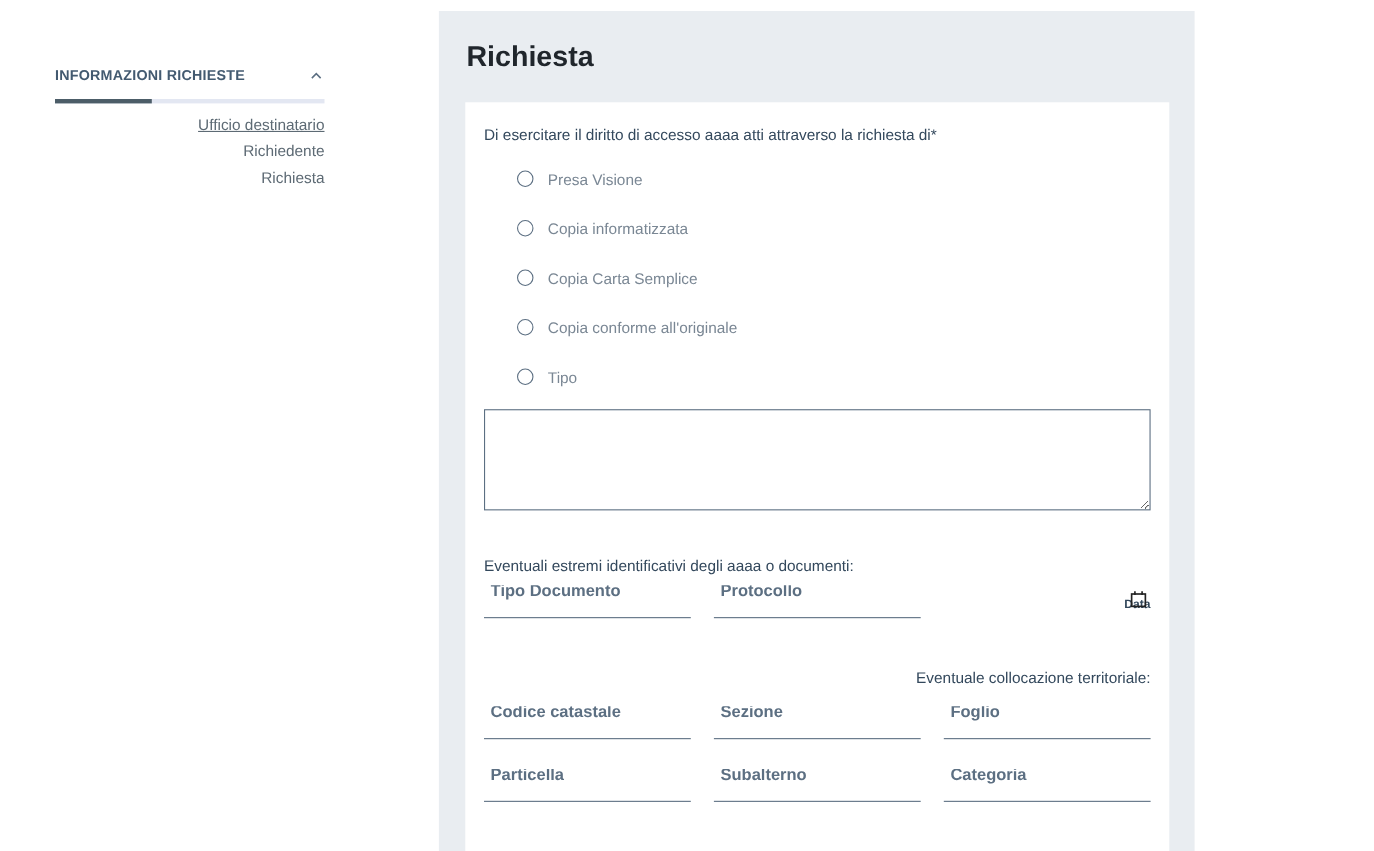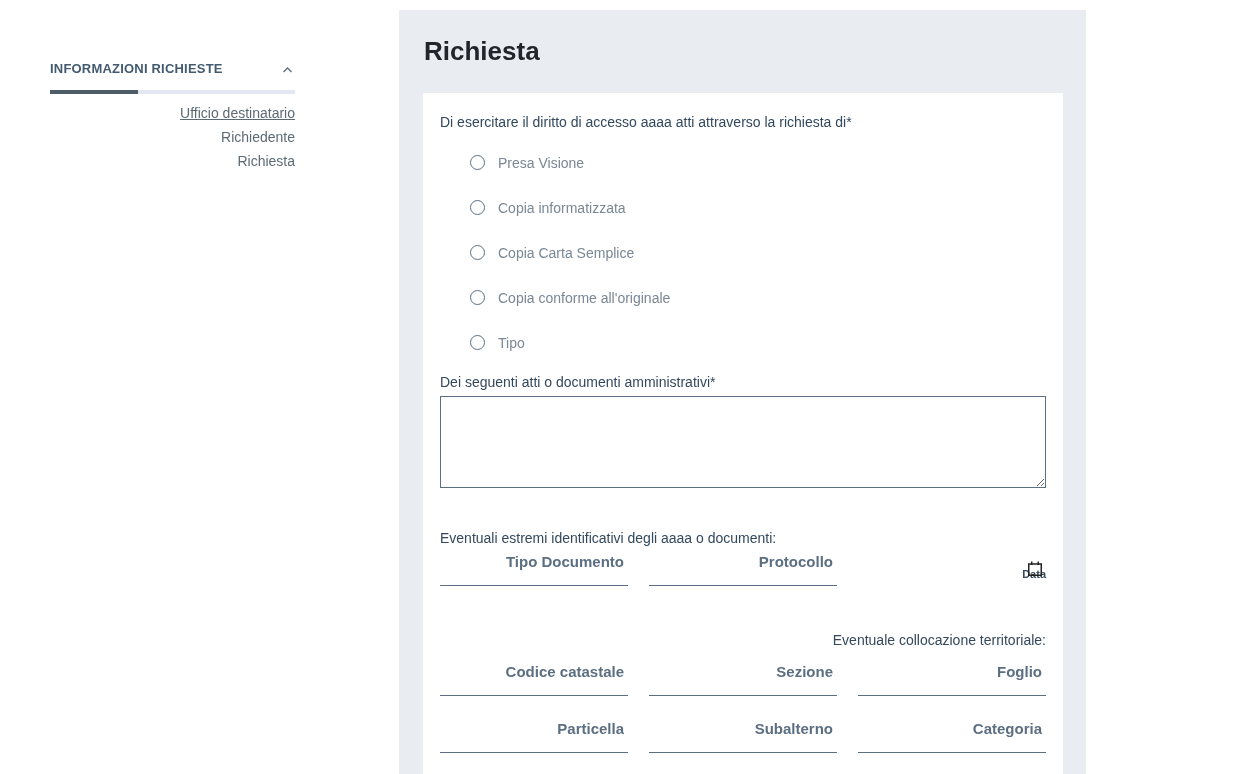--- a/index.html
+++ b/index.html
@@ -145,21 +145,20 @@
     width: 100%;
     height: 30px;
     border: none;
     border-bottom: 1px solid #5c6f82;
     background: transparent;
     font-family: "Liberation Sans", sans-serif;
     font-size: 15px;
     color: #33485c;
     padding: 0 4px 18px 6px;
     outline: none;
-    text-align: right;
   }
   .line-input::placeholder {
     color: #5c6f82;
     font-weight: bold;
     opacity: 1;
   }
   .line-input.light-ph::placeholder {
     color: #8494a7;
     font-weight: normal;
   }
@@ -220,21 +219,20 @@
       <label class="radio-row">
         <span class="radio-circle"></span>
         <span class="radio-text">Copia conforme all'originale</span>
       </label>
       <label class="radio-row">
         <span class="radio-circle"></span>
         <span class="radio-text">Tipo</span>
       </label>
     </div>
 
-    <p class="q-label">Dei seguenti atti o documenti amministrativi*</p>
     <textarea class="doc-textarea" style=""></textarea>
 
     <p class="q-label ids-label">Eventuali estremi identificativi degli aaaa o documenti:</p>
 
     <div class="fields-row first">
       <div class="field">
         <input class="line-input" type="text" placeholder="Tipo Documento" style="">
       </div>
       <div class="field">
         <input class="line-input" type="text" placeholder="Protocollo" style="">

